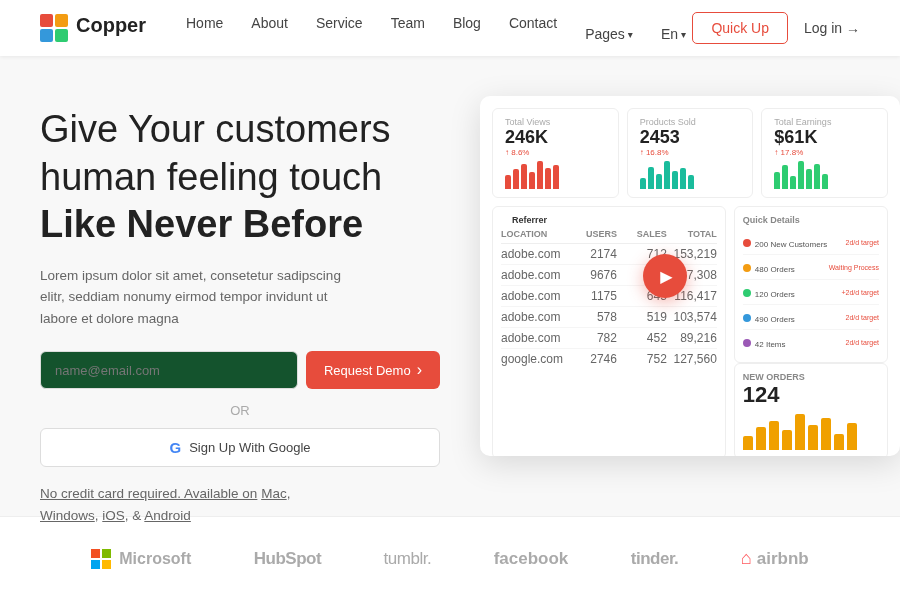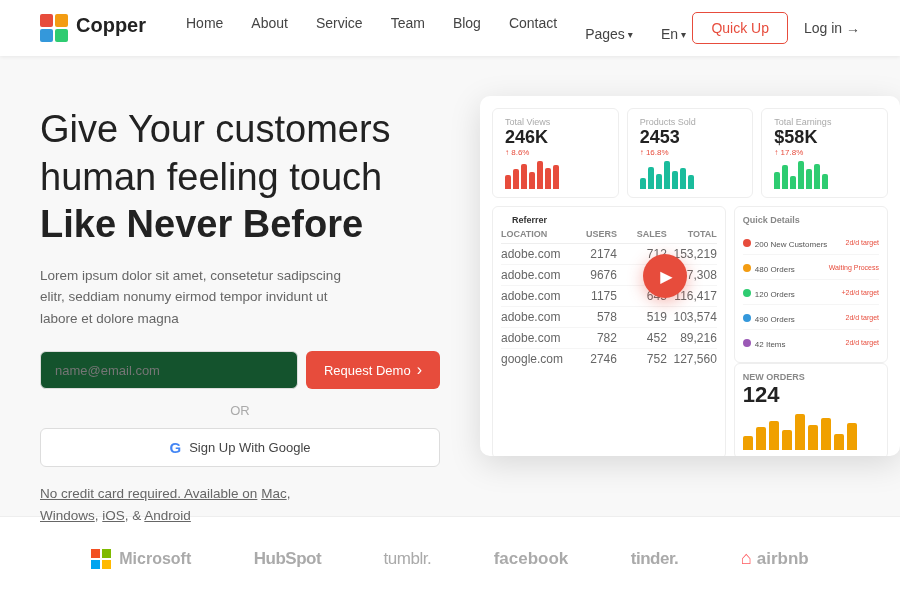--- a/index.html
+++ b/index.html
@@ -215,21 +215,21 @@
             <span class="bar-teal" style="height:80%"></span>
             <span class="bar-teal" style="height:55%"></span>
             <span class="bar-teal" style="height:100%"></span>
             <span class="bar-teal" style="height:65%"></span>
             <span class="bar-teal" style="height:75%"></span>
             <span class="bar-teal" style="height:50%"></span>
           </div>
         </div>
         <div class="dash-card">
           <div class="label">Total Earnings</div>
-          <div class="value">$58K</div>
+          <div class="value">$61K</div>
           <div class="change">↑ 17.8%</div>
           <div class="bars">
             <span class="bar-green" style="height:60%"></span>
             <span class="bar-green" style="height:85%"></span>
             <span class="bar-green" style="height:45%"></span>
             <span class="bar-green" style="height:100%"></span>
             <span class="bar-green" style="height:70%"></span>
             <span class="bar-green" style="height:90%"></span>
             <span class="bar-green" style="height:55%"></span>
           </div>

